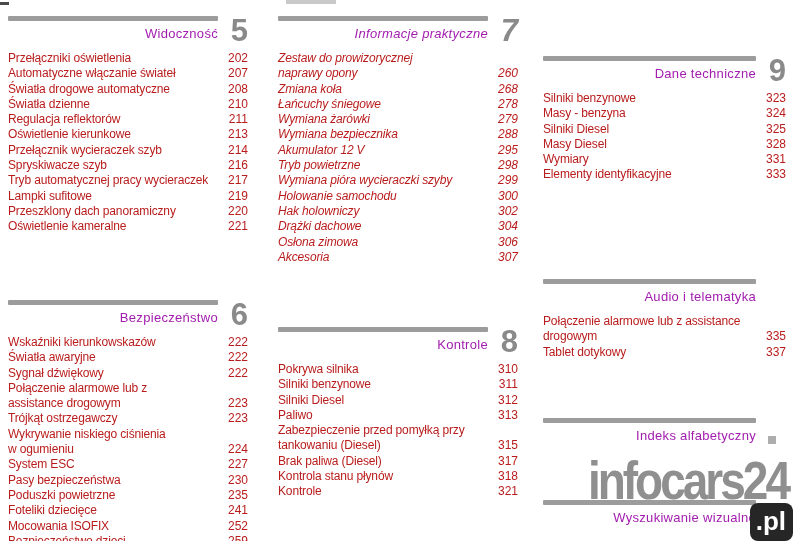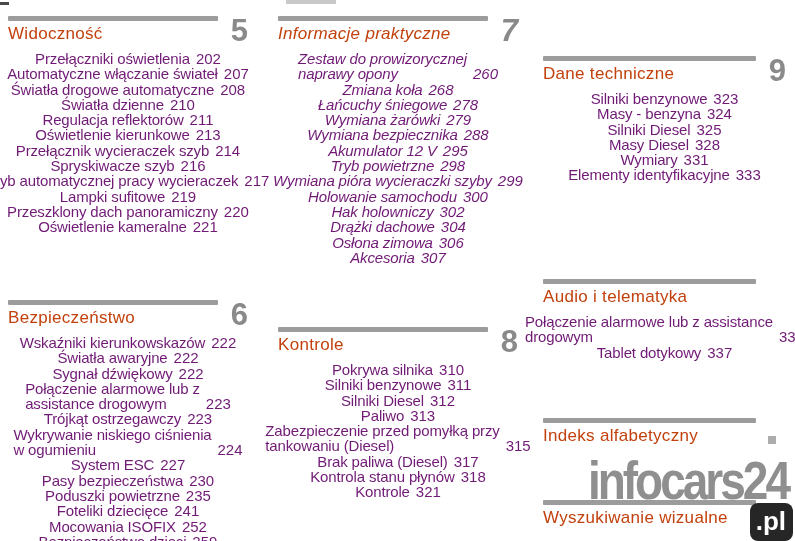--- a/index.html
+++ b/index.html
@@ -19,36 +19,36 @@
   [data-pos="1-0"]{top:16px;font-style:italic;}
   [data-pos="1-1"]{top:327px;}
   [data-pos="2-0"]{top:16px;margin-top:40px;}
   [data-pos="2-1"]{top:279px;}
   [data-pos="2-2"]{top:418px;}
   [data-pos="2-3"]{top:500px;}
 
   .sec-head{position:relative;padding-right:30px;}
   .bar{height:5px;background:#9c9c9c;border-radius:1px;}
   .sec-title{
-    text-align:left;font-size:17px;line-height:16px;
-    color:#c2410c;margin-top:5px;letter-spacing:0.3px;
+    text-align:right;font-size:13px;line-height:16px;
+    color:#a21caf;margin-top:5px;letter-spacing:0.3px;
     white-space:nowrap;
   }
   .sec-num{
     position:absolute;top:-1px;right:0;
     font-size:31px;line-height:31px;font-weight:bold;color:#8a8a8a;
   }
   .marker{
     position:absolute;top:18px;right:10px;
     width:8px;height:8px;background:#adadad;
   }
   .items{margin-top:9px;}
   .row{
-    display:flex;justify-content:center;align-items:flex-end;
-    font-size:15px;line-height:15.3px;color:#701a75;
+    display:flex;justify-content:space-between;align-items:flex-end;
+    font-size:12px;line-height:15.3px;color:#b91c1c;
   }
   .row .label{white-space:pre;letter-spacing:-0.15px;}
   .row .page{margin-left:6px;}
 
   .watermark{
     position:absolute;right:2px;bottom:0;z-index:5;
     display:flex;align-items:flex-end;flex-direction:column;
   }
   .wm-text{
     font-size:46px;font-weight:bold;color:#8f8f8f;

